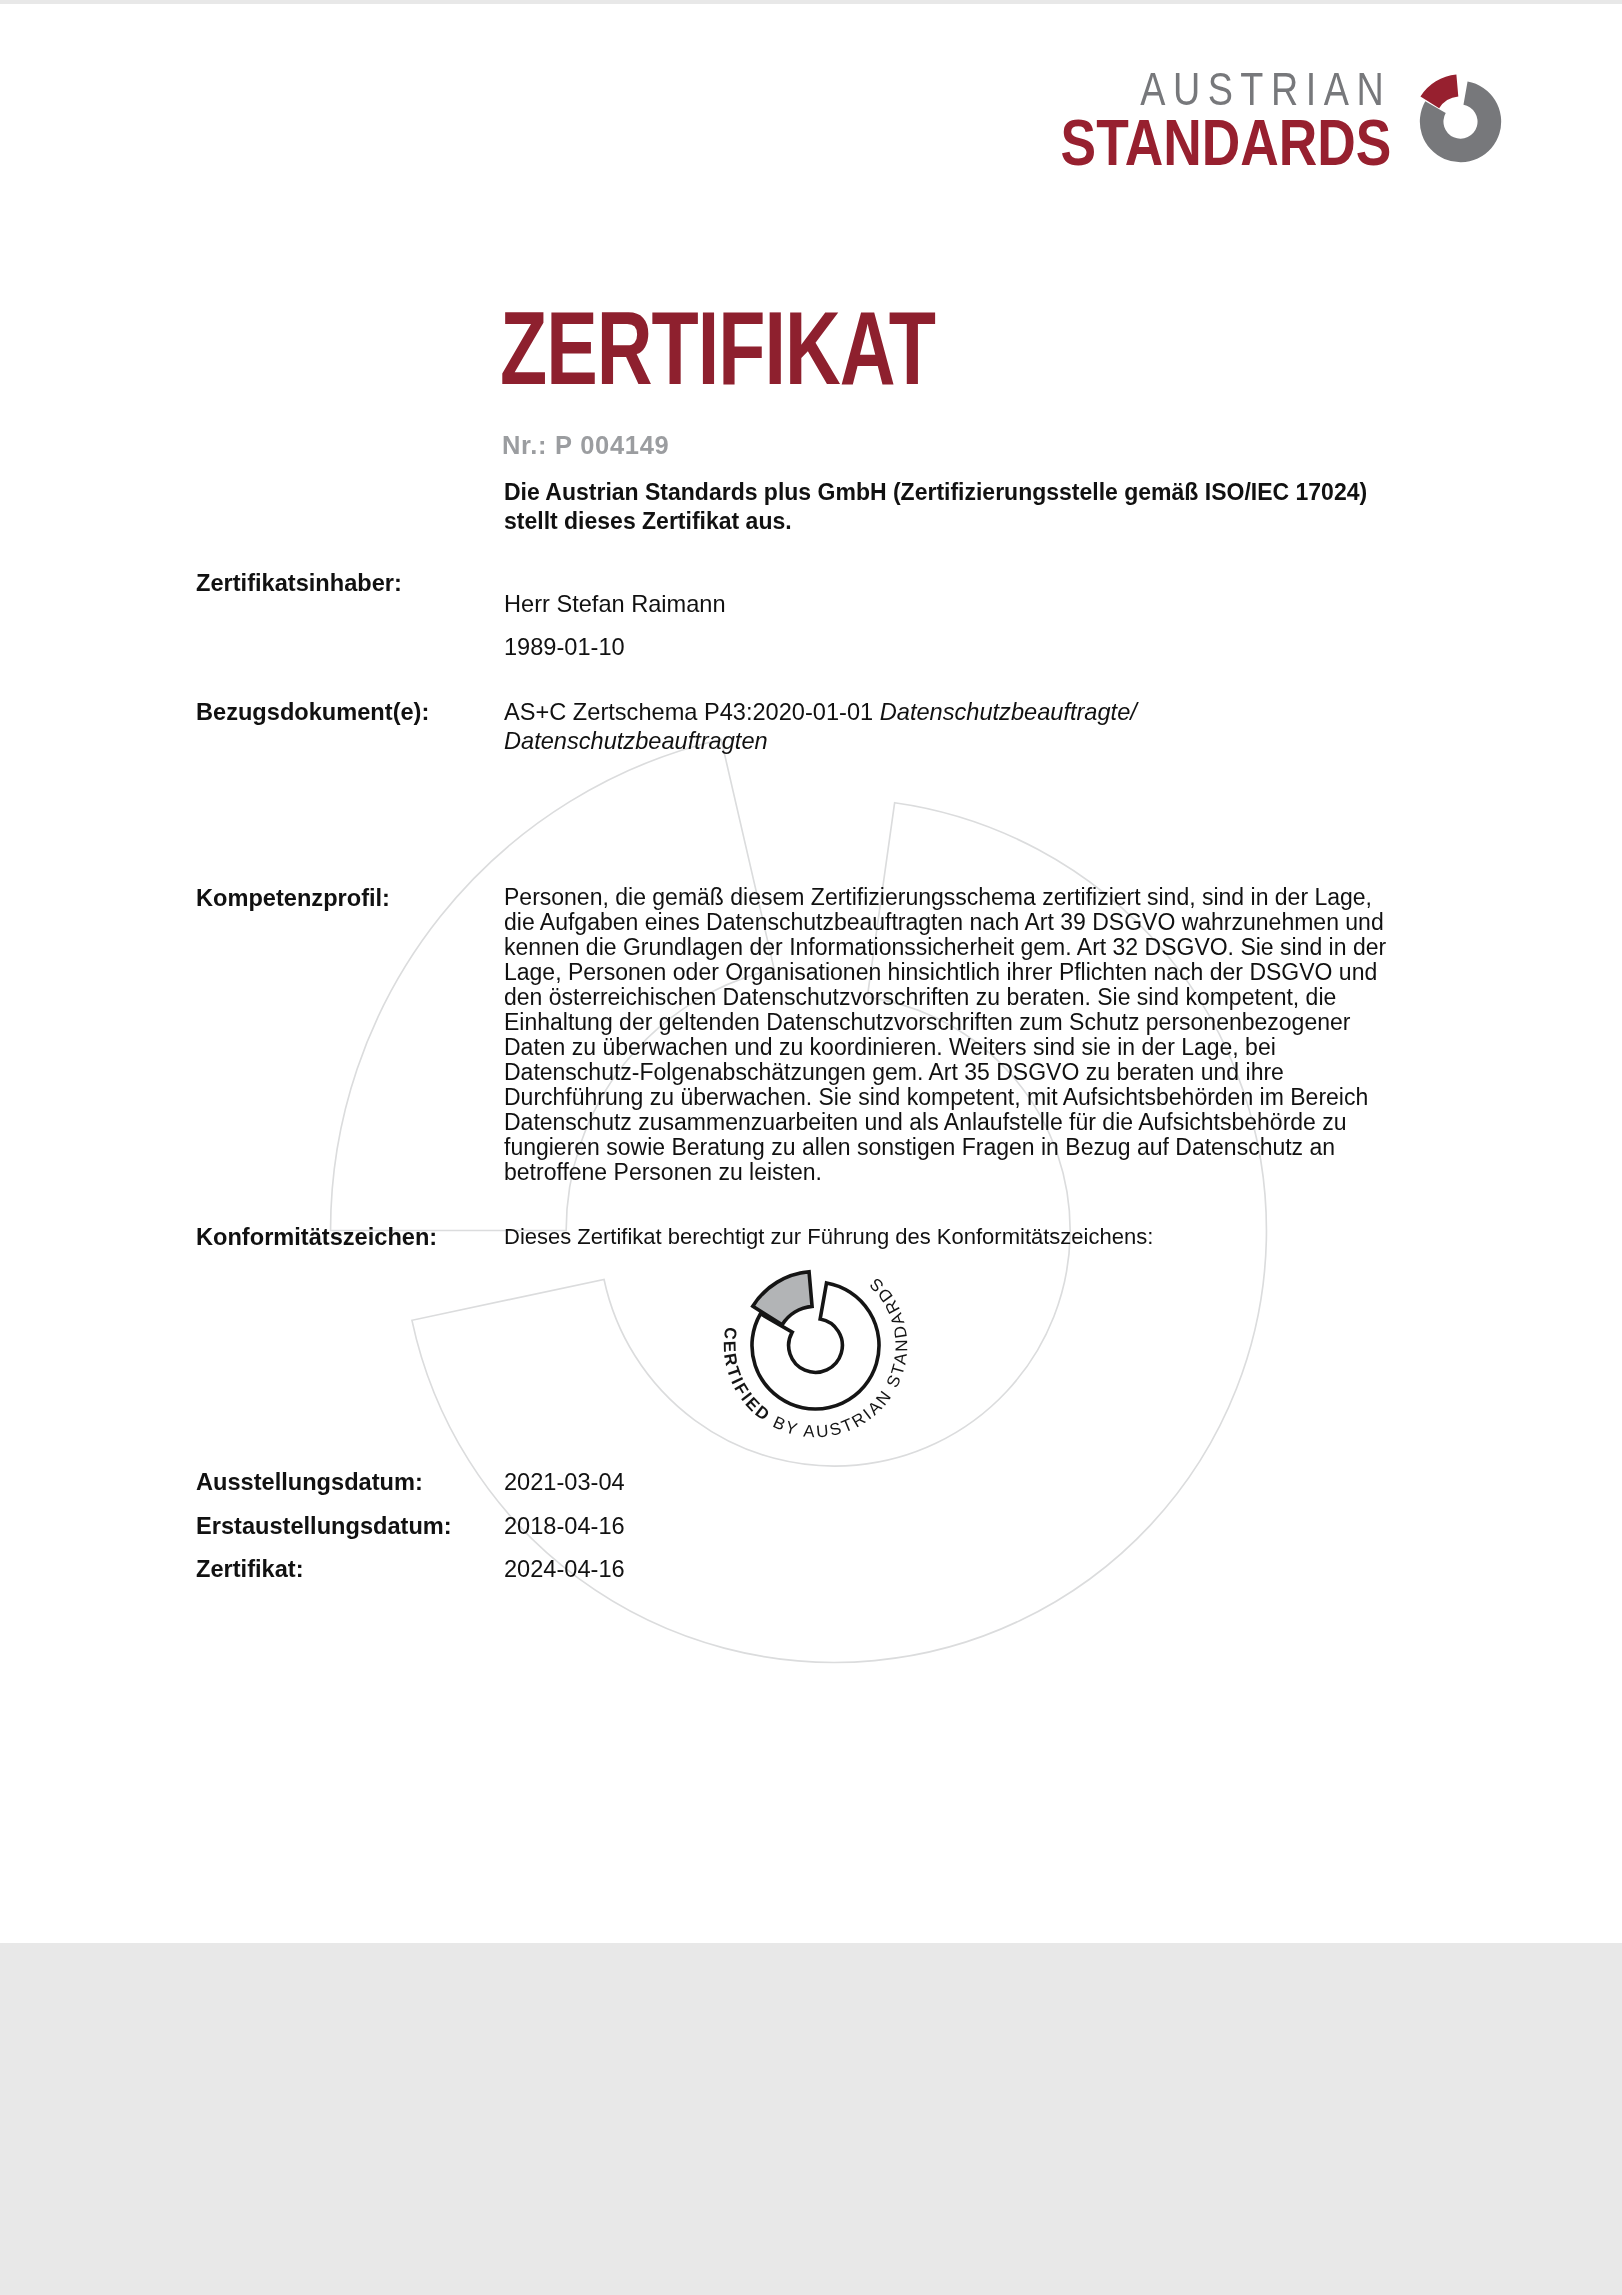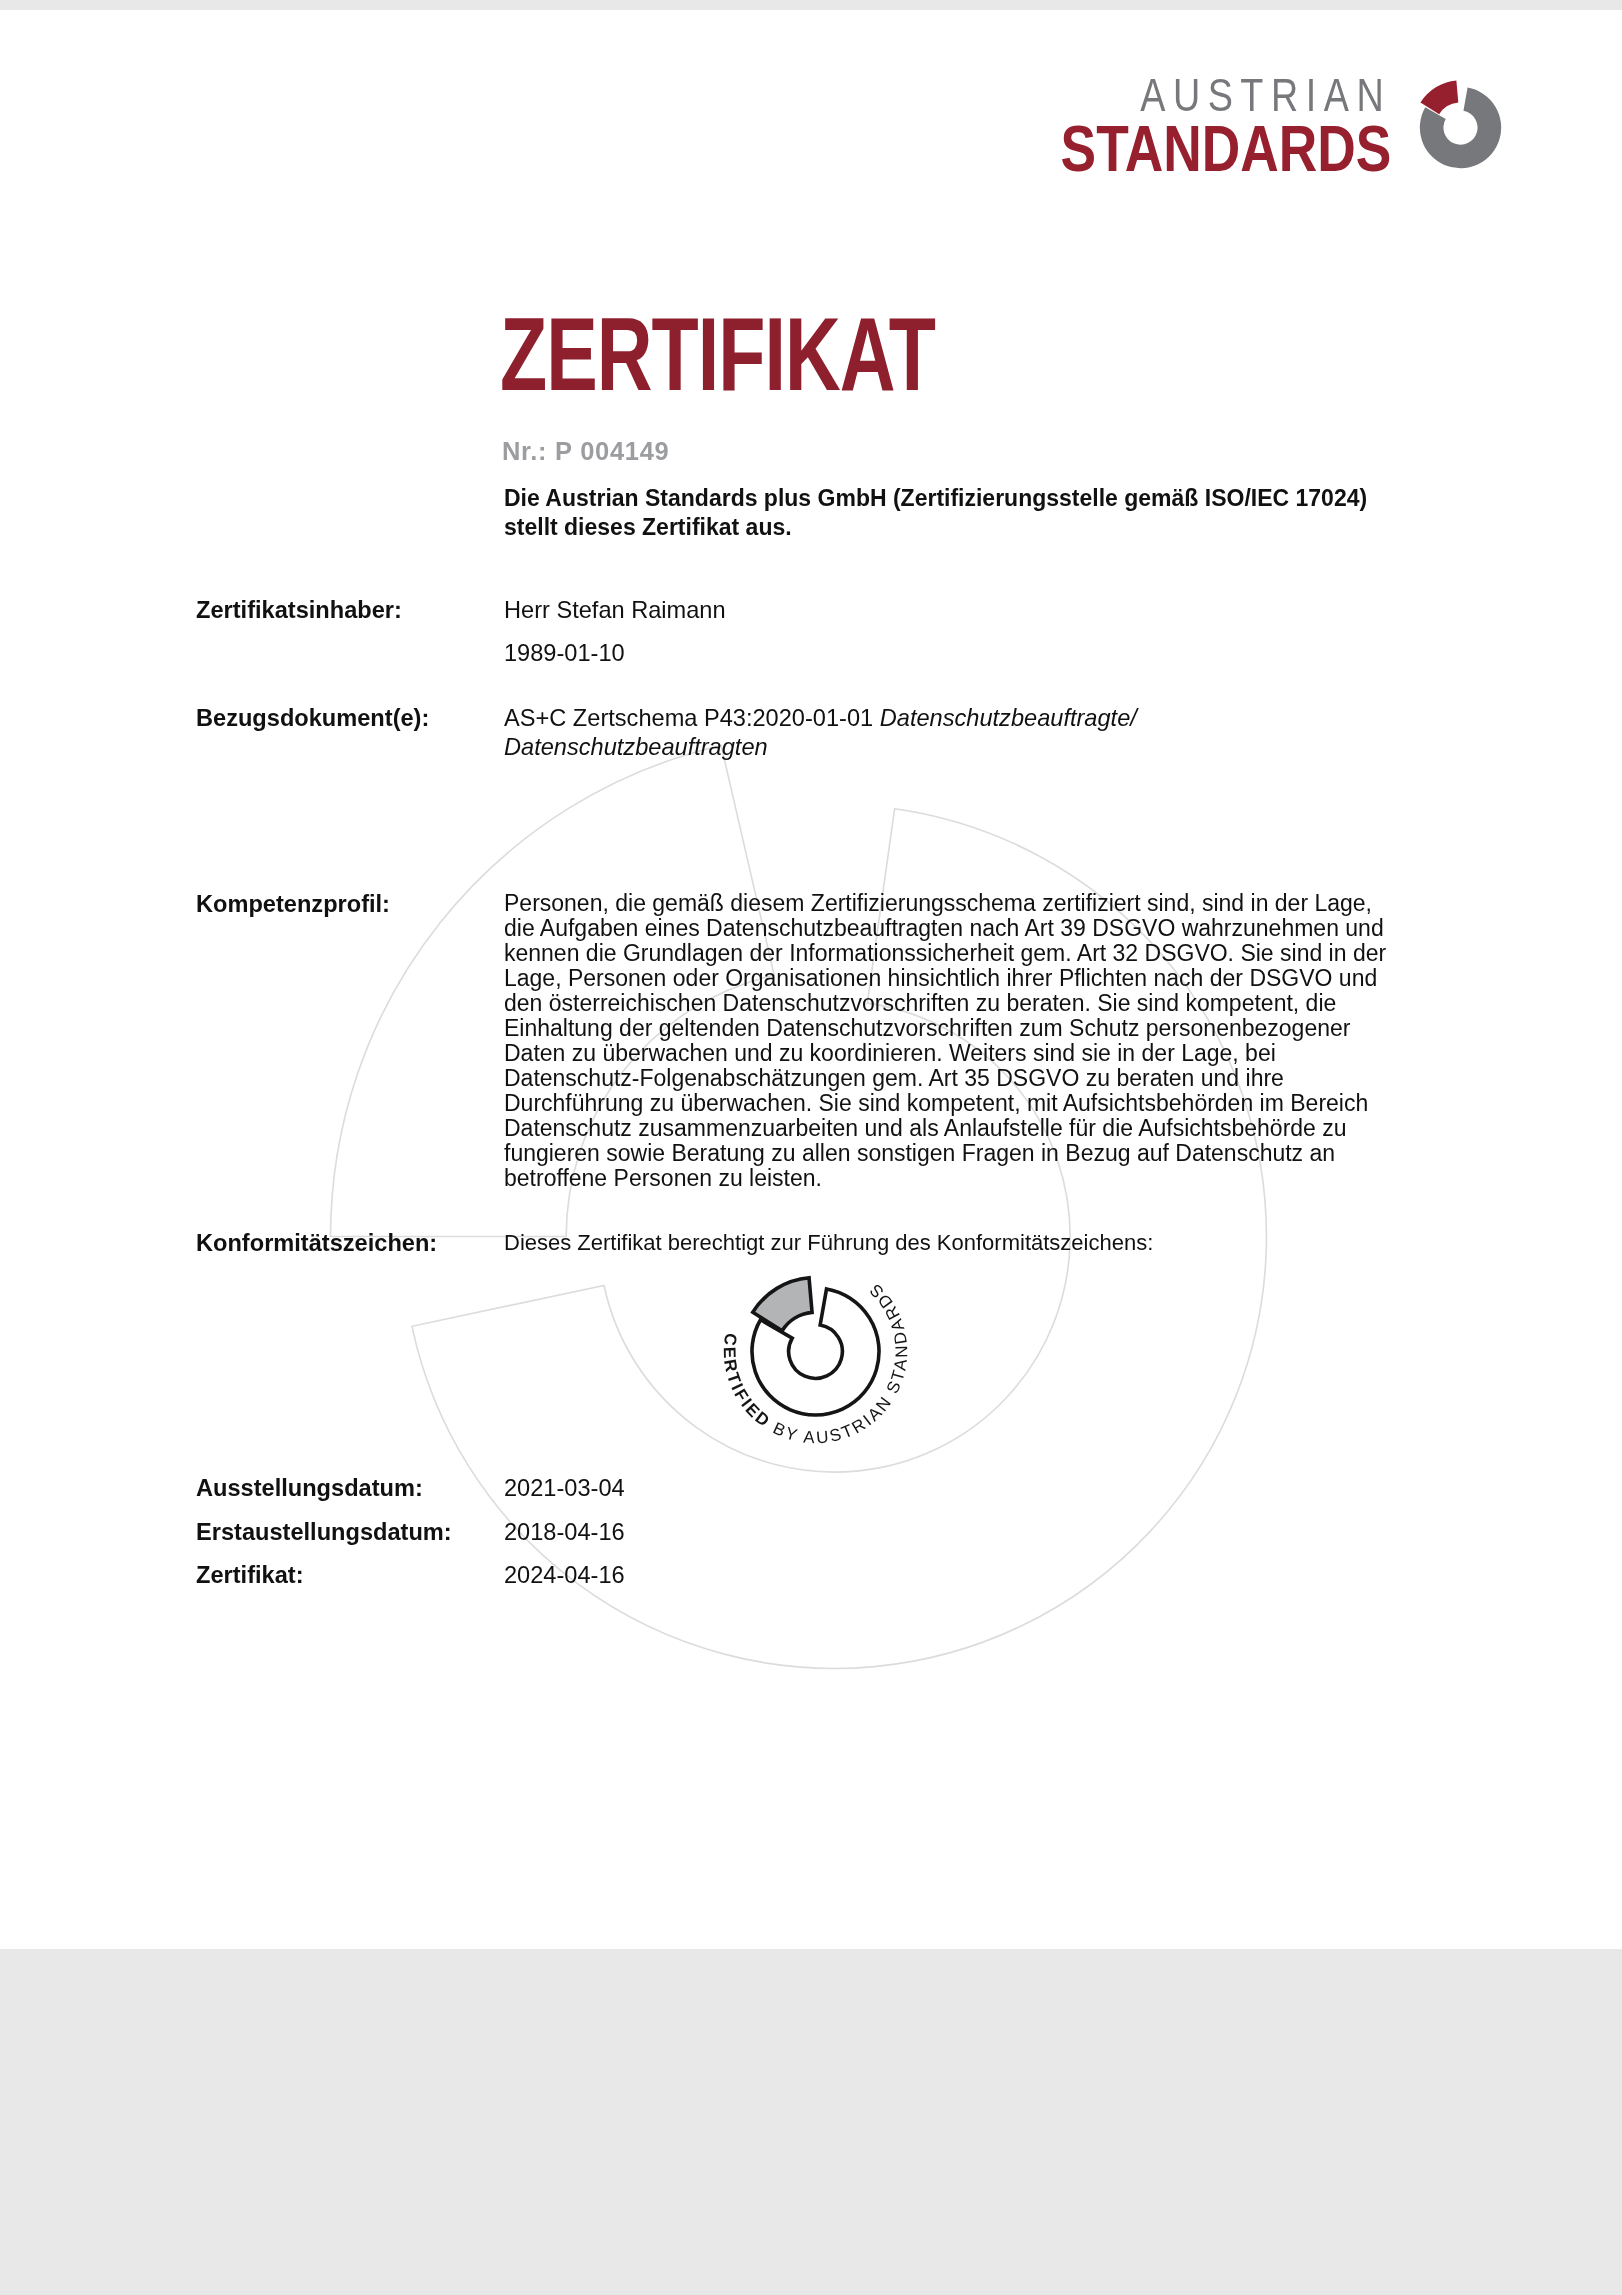--- a/index.html
+++ b/index.html
@@ -1,19 +1,19 @@
 <!DOCTYPE html>
 <html style="--brand-red: #97202F; --title-red: #8E202E; --brand-gray: #77787B; --text-gray: #9B9DA0; --footer-gray: #A7A9AB; --seal-wedge-gray: #B2B4B6; --watermark-gray: #DBDCDD;font-size:10.5px"><head>
 <meta charset="utf-8">
 <style>
   html,body{margin:0;padding:0;background:#e8e8e8;}
   .page{
     position:relative;
     width:1622px;height:1939px;
-    margin:10px auto;
+    margin:4px auto;
     background:#ffffff;
     font-family:"Liberation Sans","DejaVu Sans",sans-serif;
     color:#111;
     overflow:hidden;
   }
   .abs{position:absolute;}
 
   
   .watermark{left:324px;top:716px;width:1021px;height:1021px;pointer-events:none;}
 
@@ -110,21 +110,21 @@
       <path fill="#77787B" d="M 10.77,-61.06 A 62 62 0 1 1 -53.69,-31.0 L -22.52,-13.0 A 26 26 0 1 0 4.51,-25.61 Z"></path>
       <path fill="#97202F" d="M -61.06,-38.16 A 72 72 0 0 1 -6.28,-71.73 L -3.35,-38.25 A 38.4 38.4 0 0 0 -32.56,-20.35 Z"></path>
     </svg>
   </div>
 
   <div class="abs title">ZERTIFIKAT</div>
   <div class="abs cert-no">Nr.: P 004149</div>
   <div class="abs intro">Die Austrian Standards plus GmbH (Zertifizierungsstelle gemäß ISO/IEC 17024)
 stellt dieses Zertifikat aus.</div>
 
-  <div class="abs flabel" style="top:587px">Zertifikatsinhaber:</div>
+  <div class="abs flabel" style="top:566px">Zertifikatsinhaber:</div>
   <div class="abs fvalue" style="top:587px">Herr Stefan Raimann</div>
   <div class="abs fvalue" style="top:630px">1989-01-10</div>
 
   <div class="abs flabel" style="top:695px">Bezugsdokument(e):</div>
   <div class="abs fvalue" style="top:695px"><span>AS+C Zertschema P43:2020-01-01 </span><span class="ref-italic">Datenschutzbeauftragte/</span></div>
   <div class="abs fvalue ref-italic" style="top:724px">Datenschutzbeauftragten</div>
 
   <div class="abs flabel" style="top:881px">Kompetenzprofil:</div>
   <div class="abs competence-text">Personen, die gemäß diesem Zertifizierungsschema zertifiziert sind, sind in der Lage,
 die Aufgaben eines Datenschutzbeauftragten nach Art 39 DSGVO wahrzunehmen und

